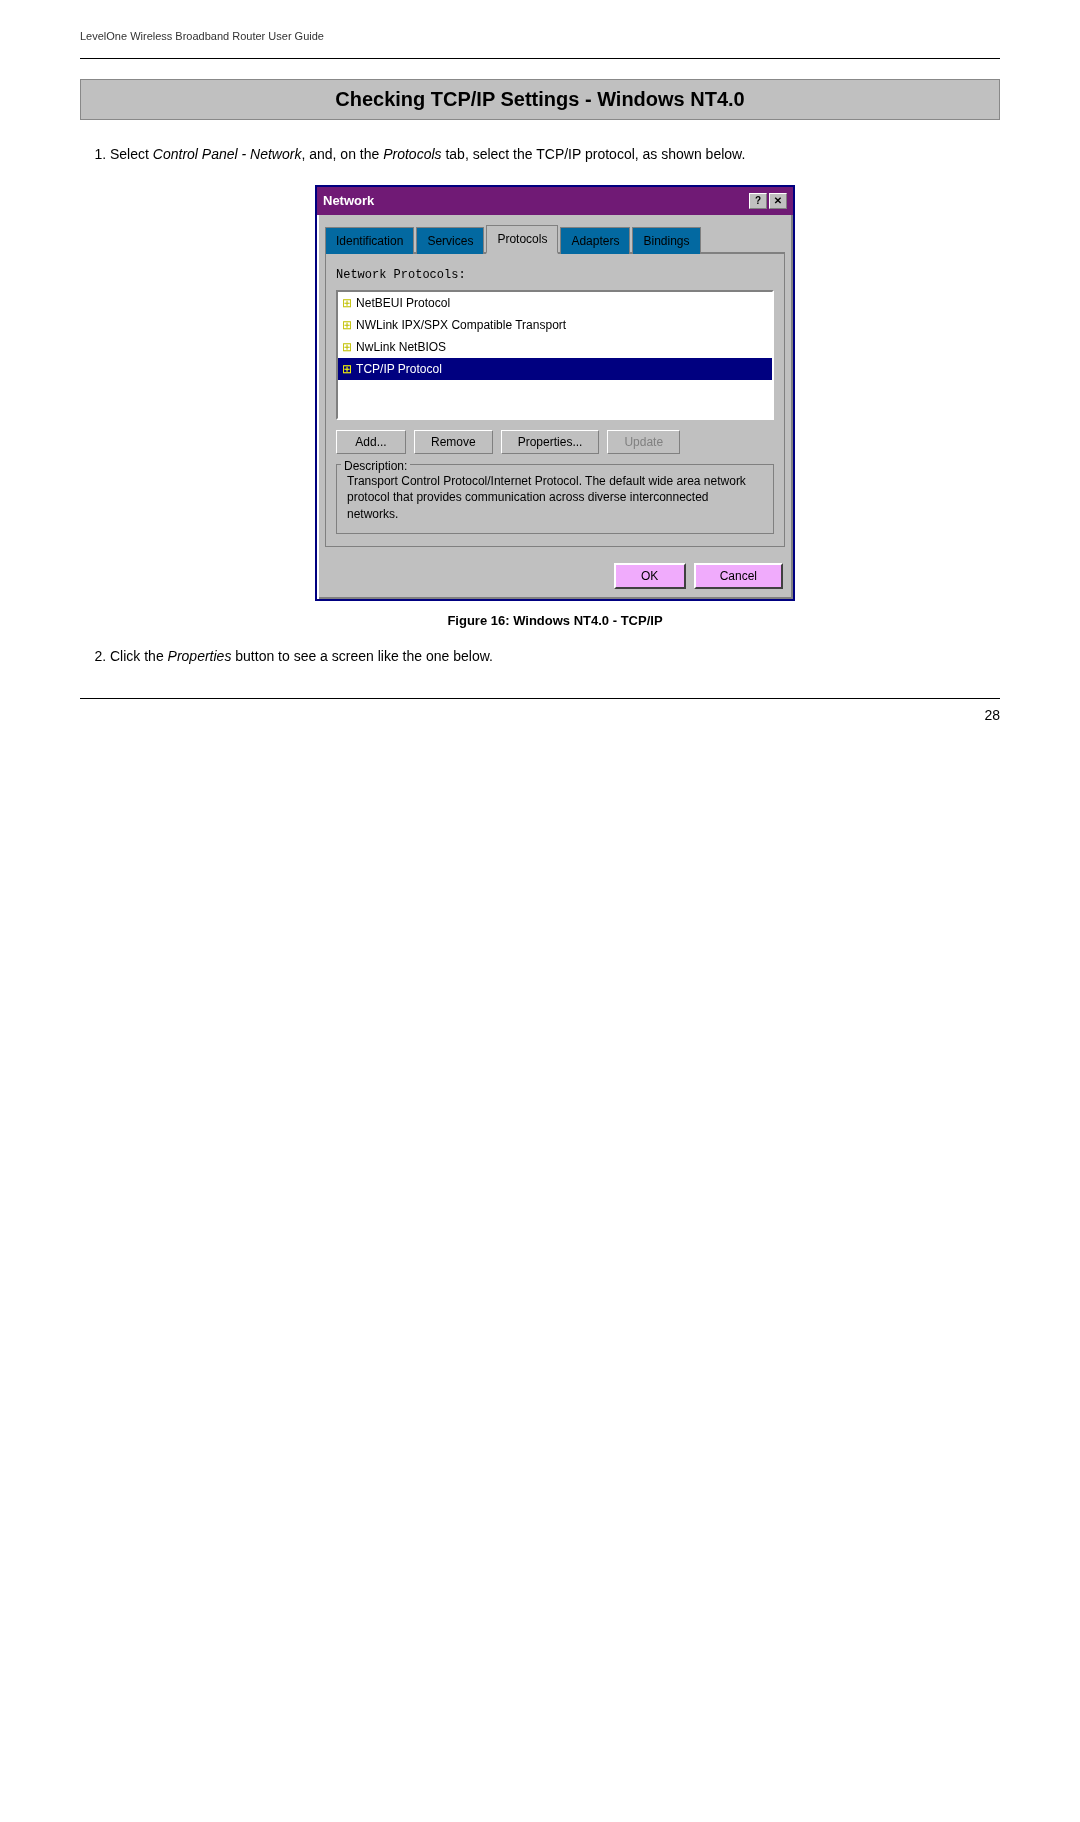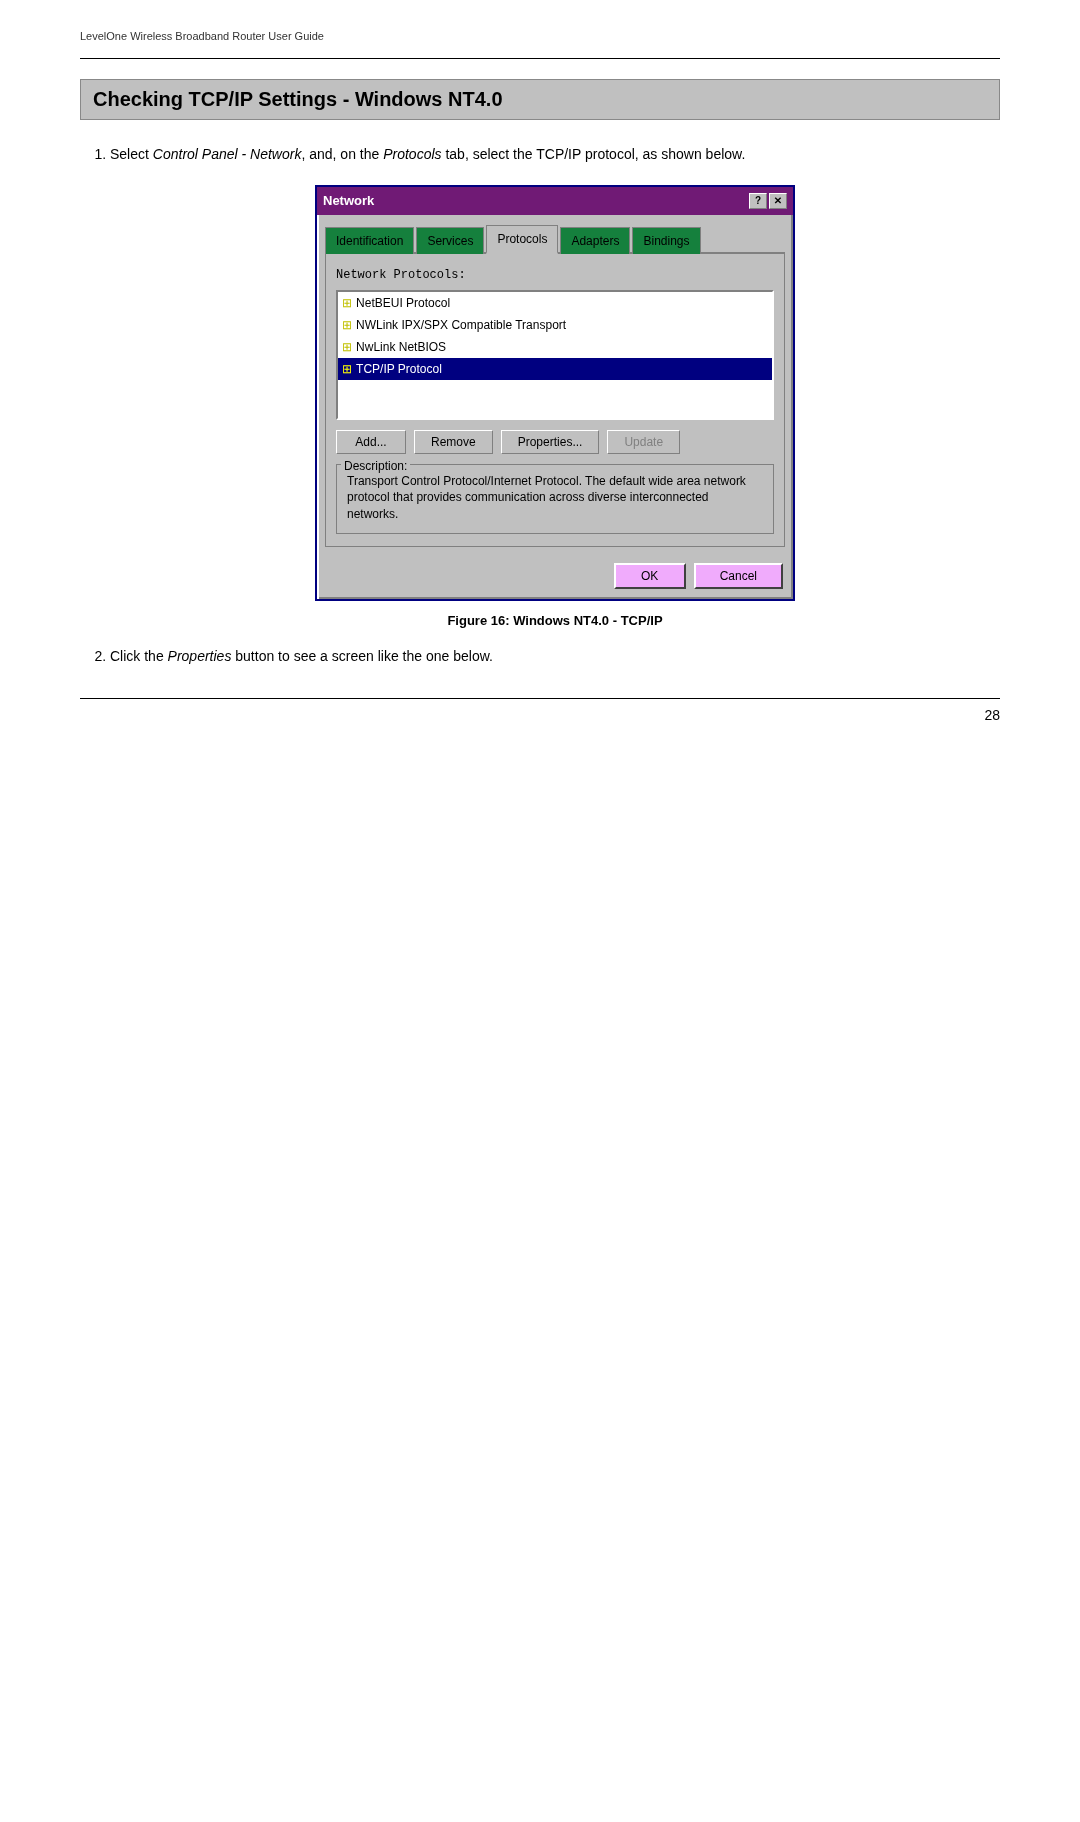--- a/index.html
+++ b/index.html
@@ -30,20 +30,21 @@
 
     .section-heading {
       background-color: #c0c0c0;
       border: 1px solid #888;
       padding: 8px 12px;
       font-family: Arial, sans-serif;
       font-size: 20px;
       font-weight: bold;
       margin-bottom: 24px;
       margin-top: 20px;
+      text-align: center;
     }
 
     ol {
       padding-left: 30px;
     }
 
     ol li {
       font-family: Arial, sans-serif;
       font-size: 14px;
       line-height: 1.5;
@@ -108,21 +109,21 @@
       display: flex;
       align-items: flex-end;
       border-bottom: 2px solid #808080;
       margin-bottom: 0;
       position: relative;
     }
 
     .win-tab {
       padding: 4px 10px;
       border: 1px solid #808080;
-      background: #15803d;
+      background: #0369a1;
       margin-right: 2px;
       cursor: pointer;
       font-size: 12px;
       font-family: "MS Sans Serif", Arial, sans-serif;
       position: relative;
       bottom: -2px;
       border-bottom: none;
     }
 
     .win-tab.active {

